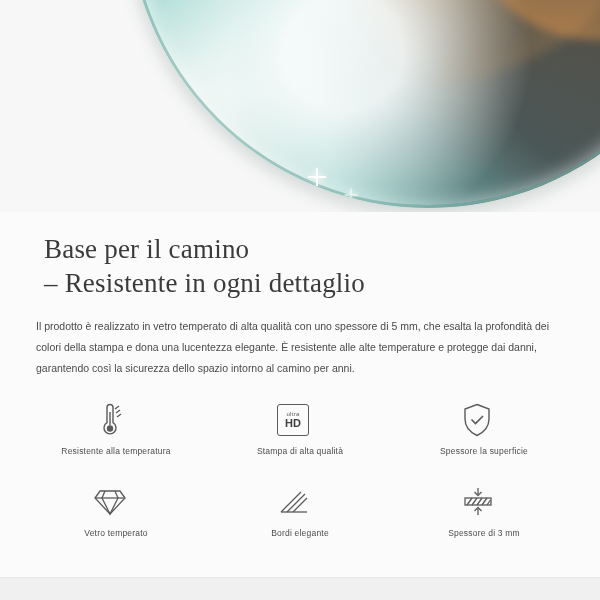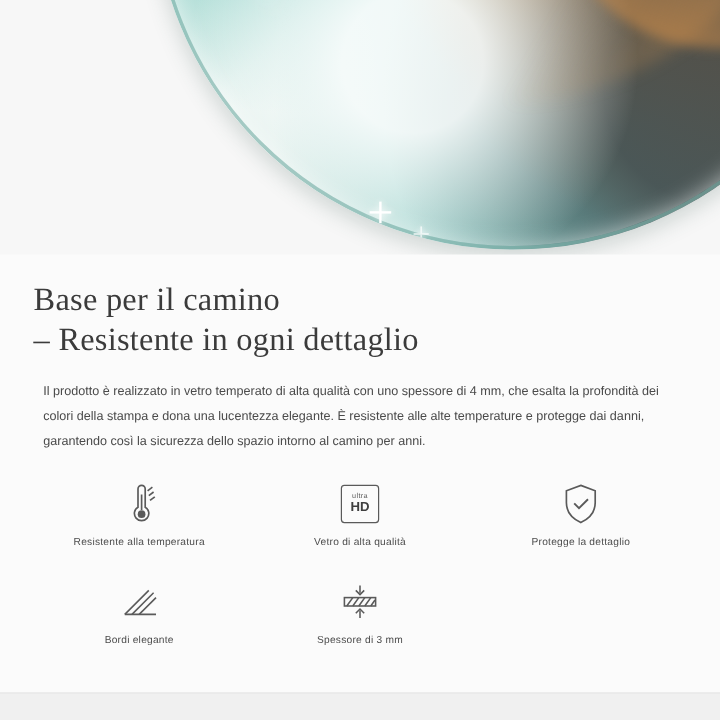--- a/index.html
+++ b/index.html
@@ -94,21 +94,21 @@
     box-shadow: 0 0 6px #ffffff;
   }
   .sparkle::before { left: 8px; top: 0; width: 2px; height: 18px; }
   .sparkle::after { left: 0; top: 8px; width: 18px; height: 2px; }
   .sparkle-1 { left: 180px; top: 560px; }
   .sparkle-2 { left: 214px; top: 578px; opacity: 0.75; transform: scale(0.7); }
 
   
   .headline {
     position: absolute;
-    left: 28px;
+    left: 44px;
     top: 232px;
     width: 530px;
     font-family: "Liberation Serif", serif;
     font-size: 27px;
     line-height: 34px;
     color: #3b3b3b;
     letter-spacing: 0.2px;
   }
   .headline .line2 { display: block; }
 
@@ -138,21 +138,21 @@
     display: flex;
     flex-direction: column;
     align-items: center;
     justify-content: flex-start;
   }
   .feature-icon {
     width: 46px;
     height: 44px;
     display: flex;
     align-items: center;
-    justify-content: center;
+    justify-content: flex-start;
   }
   .feature-label {
     margin-top: 4px;
     font-size: 8.5px;
     color: #4c4c4c;
     text-align: center;
     letter-spacing: 0.2px;
   }
   .hd-box {
     width: 30px;
@@ -201,21 +201,21 @@
       <div class="sparkle sparkle-1"></div>
       <div class="sparkle sparkle-2"></div>
     </div>
   </div>
 
   <div class="headline">
     <span>Base per il camino</span>
     <span class="line2">– Resistente in ogni dettaglio</span>
   </div>
 
-  <div class="body-text">Il prodotto è realizzato in vetro temperato di alta qualità con uno spessore di 4 mm, che esalta la profondità dei colori della stampa e dona una lucentezza elegante. È resistente alle alte temperature e protegge dai danni, garantendo così la sicurezza dello spazio intorno al camino per anni.</div>
+  <div class="body-text">Il prodotto è realizzato in vetro temperato di alta qualità con uno spessore di 5 mm, che esalta la profondità dei colori della stampa e dona una lucentezza elegante. È resistente alle alte temperature e protegge dai danni, garantendo così la sicurezza dello spazio intorno al camino per anni.</div>
 
   <div class="features">
 
     <div class="feature">
       <div class="feature-icon">
         <svg width="30" height="34" viewBox="0 0 30 34" fill="none" stroke="#5a5a5a" stroke-width="1.4">
           <path d="M14 4.5a3 3 0 0 1 6 0v15.2a6 6 0 1 1-6 0z"></path>
           <line x1="17" y1="9" x2="17" y2="22"></line>
           <circle cx="17" cy="25.5" r="3.2" fill="#5a5a5a" stroke="none"></circle>
           <line x1="22" y1="6" x2="26" y2="3"></line>
@@ -226,33 +226,43 @@
       <div class="feature-label">Resistente alla temperatura</div>
     </div>
 
     <div class="feature">
       <div class="feature-icon">
         <div class="hd-box">
           <span class="hd-small">ultra</span>
           <span class="hd-big">HD</span>
         </div>
       </div>
-      <div class="feature-label">Vetro di alta qualità</div>
+      <div class="feature-label">Stampa di alta qualità</div>
     </div>
 
     <div class="feature">
       <div class="feature-icon">
         <svg width="32" height="36" viewBox="0 0 32 36" fill="none" stroke="#5a5a5a" stroke-width="1.4">
           <path d="M16 2.5 28 7v10c0 8-5.4 13.4-12 16.5C9.4 30.4 4 25 4 17V7z"></path>
           <path d="M10.5 17.5l4 4 7.5-7.5" stroke-width="1.6"></path>
         </svg>
       </div>
-      <div class="feature-label">Protegge la dettaglio</div>
-    </div>
-
+      <div class="feature-label">Spessore la superficie</div>
+    </div>
+
+    <div class="feature">
+      <div class="feature-icon">
+        <svg width="34" height="30" viewBox="0 0 34 30" fill="none" stroke="#5a5a5a" stroke-width="1.3">
+          <path d="M7 4h20l5 7-15 16L2 11z"></path>
+          <path d="M2 11h30"></path>
+          <path d="M12 4 9 11l8 16 8-16-3-7"></path>
+        </svg>
+      </div>
+      <div class="feature-label">Vetro temperato</div>
+    </div>
 
     <div class="feature">
       <div class="feature-icon">
         <svg width="32" height="30" viewBox="0 0 32 30" fill="none" stroke="#5a5a5a" stroke-width="1.3">
           <path d="M4 25 L24 5"></path>
           <path d="M10 25 L28 7"></path>
           <path d="M16 25 L30 11"></path>
           <path d="M4 25 H30"></path>
         </svg>
       </div>

